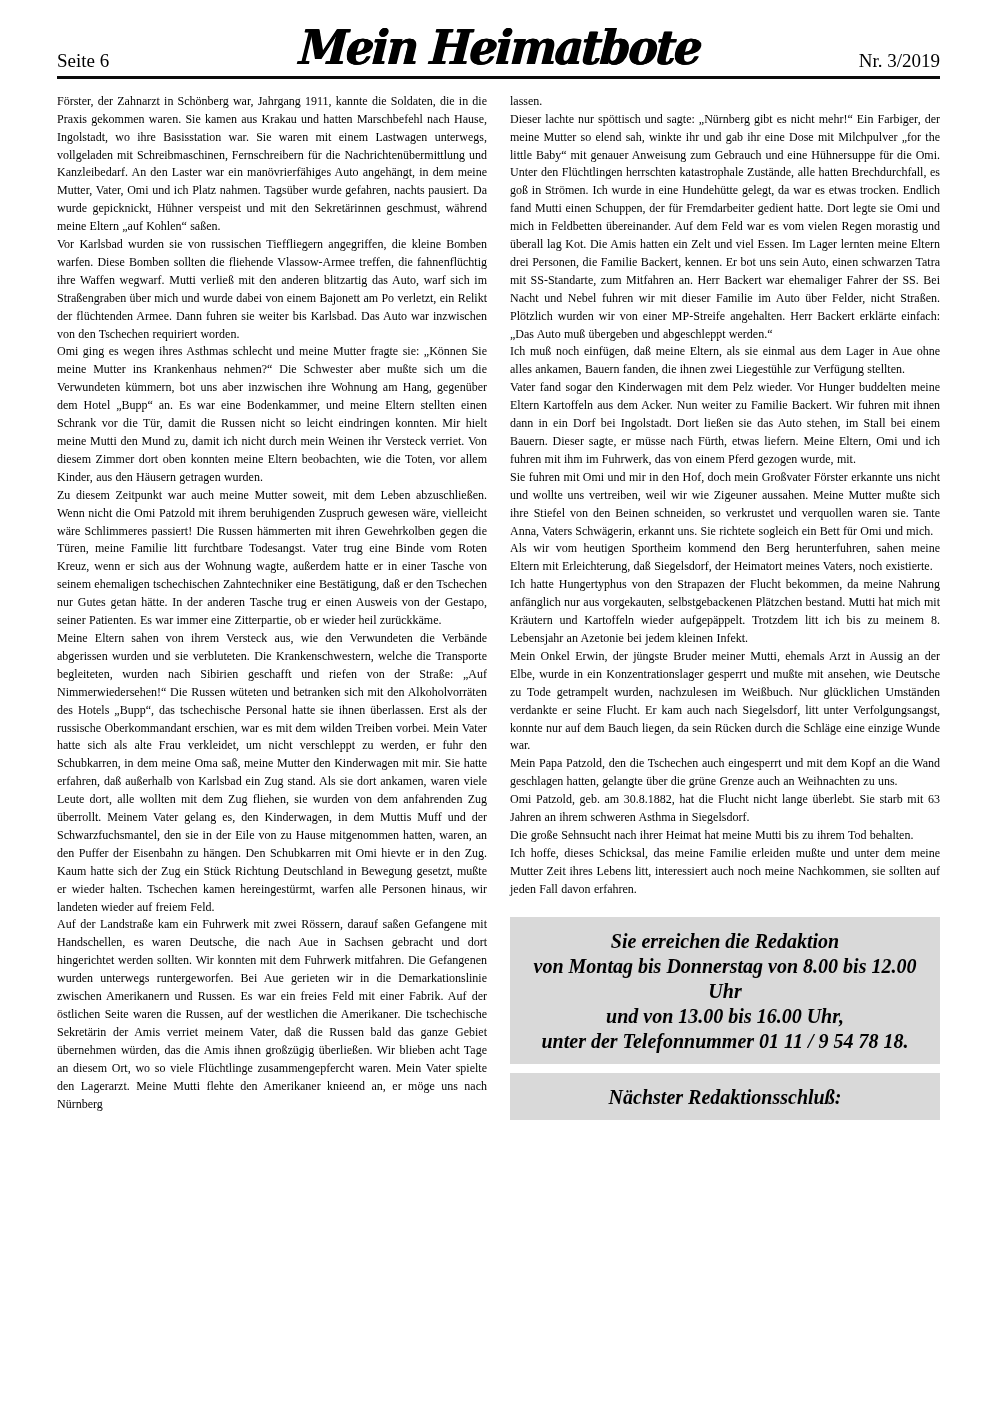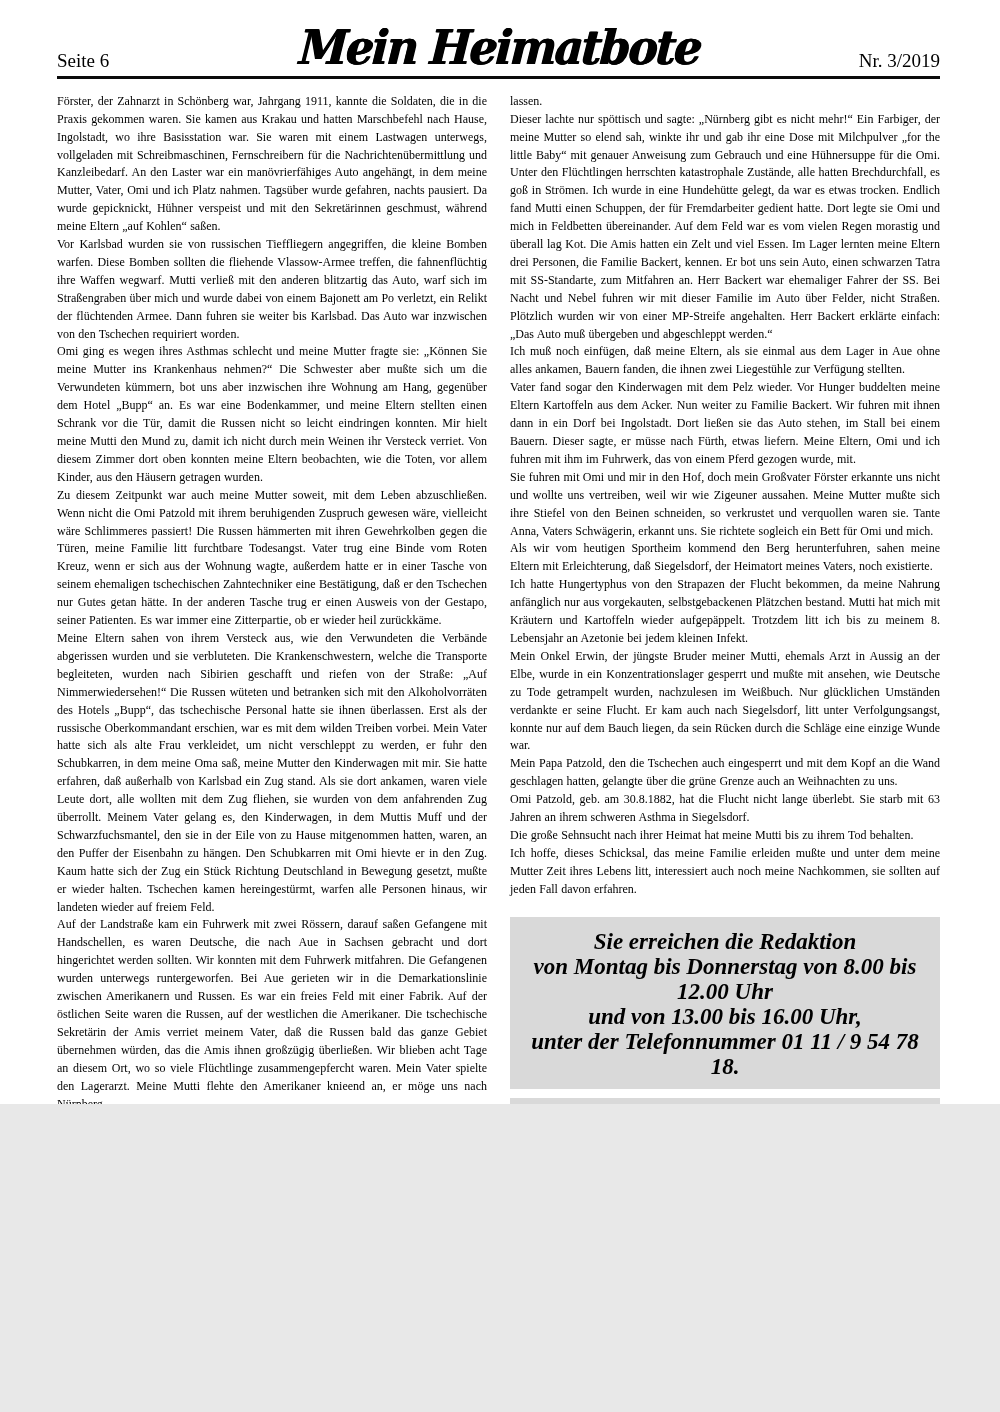--- a/index.html
+++ b/index.html
@@ -1,17 +1,17 @@
 <!DOCTYPE html>
 <html lang="de"><head>
 <meta charset="utf-8">
 <style>
   html,body{margin:0;padding:0;background:#e8e8e8;}
   .page{
-    width:1000px;height:1104px;margin:0 auto;background:#ffffff;
+    width:1000px;height:1412px;margin:0 auto;background:#ffffff;
     position:relative;overflow:hidden;color:#000;
     font-family:"Liberation Serif", serif;
     box-sizing:border-box;padding:28px 60px 0 57px;
   }
   
   .masthead-row{
     display:grid;grid-template-columns:1fr auto 1fr;align-items:end;
     border-bottom:3.5px solid #0a0a0a;padding-bottom:6px;
   }
   .page-label{font-size:19px;justify-self:start;line-height:1;}
@@ -38,21 +38,21 @@
   }
   
   .notice-box{
     background:#d9d9d9;
     margin-top:18px;
     padding:12px 8px 10px 8px;
     text-align:center;
   }
   .notice-box + .notice-box{margin-top:9px;}
   .notice-box div{
-    font-size:23px;line-height:25px;
+    font-size:20px;line-height:25px;
     font-weight:bold;font-style:italic;
     font-family:"Liberation Serif", serif;
   }
 </style>
 </head>
 <body>
 
 <div class="page">
 
   <div class="masthead-row">

